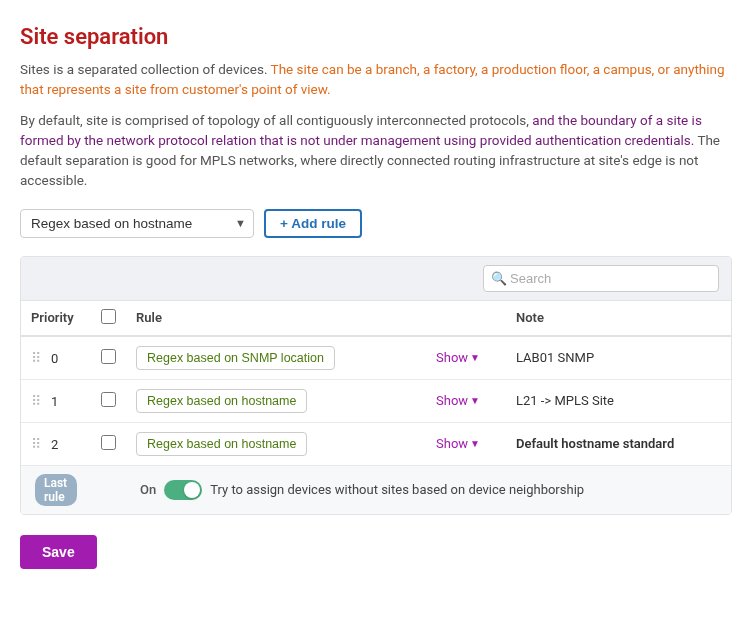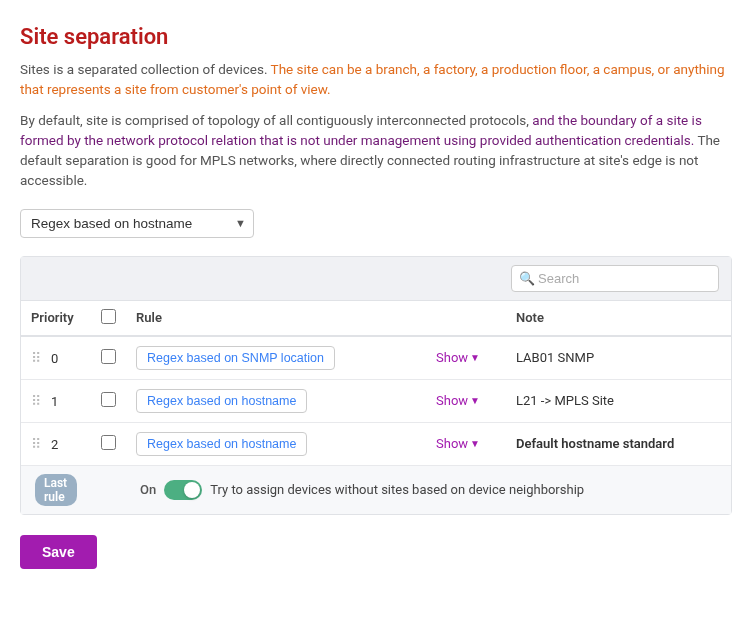--- a/index.html
+++ b/index.html
@@ -99,21 +99,21 @@
       position: absolute;
       left: 8px;
       color: #888;
       font-size: 13px;
     }
     .search-input-wrap input {
       border: 1px solid #ccc;
       border-radius: 4px;
       padding: 5px 8px 5px 26px;
       font-size: 13px;
-      width: 208px;
+      width: 236px;
       background: #fff;
       color: #333;
     }
     .search-input-wrap input::placeholder { color: #aaa; }
 
     table {
       width: 100%;
       border-collapse: collapse;
     }
     thead tr {
@@ -174,21 +174,21 @@
       cursor: pointer;
       accent-color: #2670b8;
     }
 
     .rule-btn {
       border: 1px solid #ccc;
       border-radius: 4px;
       background: #fff;
       padding: 4px 10px;
       font-size: 12.5px;
-      color: #3b82f6;
+      color: #4d7c0f;
       cursor: pointer;
     }
 
     .show-link {
       color: #a21caf;
       cursor: pointer;
       font-size: 13px;
       display: inline-flex;
       align-items: center;
       gap: 2px;
@@ -298,20 +298,21 @@
 
 <div class="toolbar">
   <div class="select-wrap">
     <select>
       <option>Regex based on hostname</option>
       <option>Regex based on IP</option>
       <option>Regex based on SNMP location</option>
     </select>
     <span class="chevron">▼</span>
   </div>
+  <button class="add-rule-btn">+ Add rule</button>
 </div>
 
 <div class="table-section">
   <div class="search-bar-row">
     <div class="search-input-wrap">
       <span class="search-icon">🔍</span>
       <input type="text" placeholder="Search" style="">
     </div>
   </div>
 

